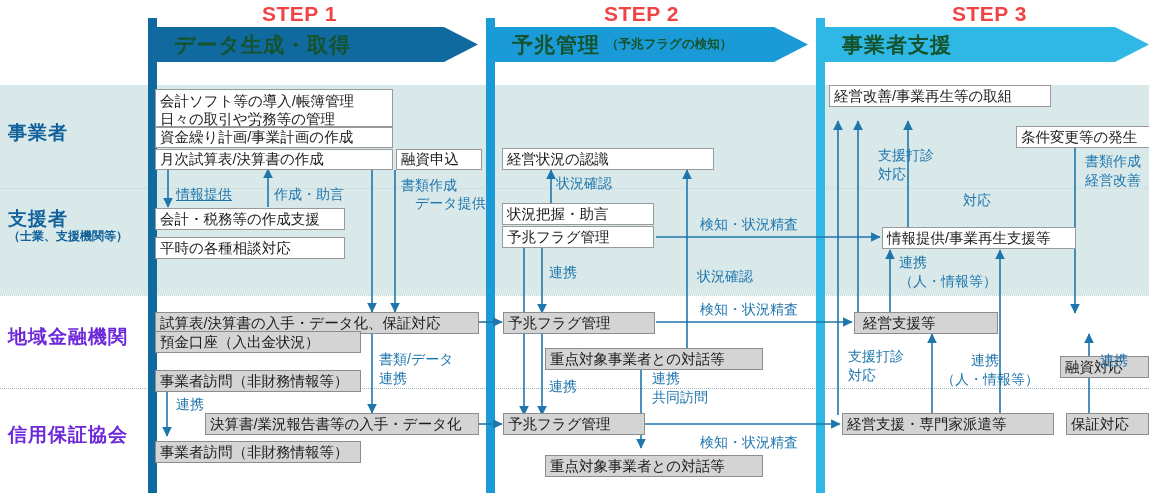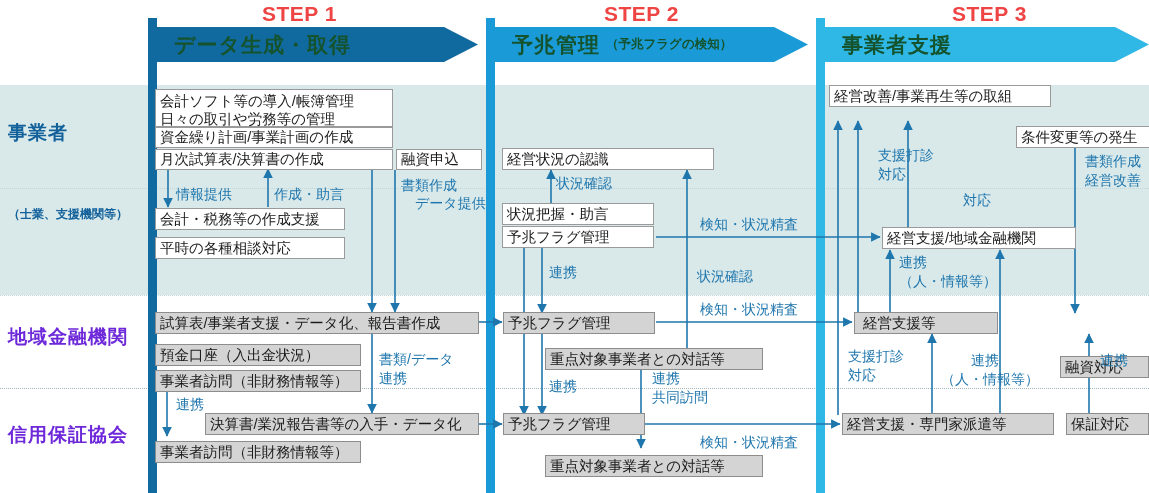--- a/index.html
+++ b/index.html
@@ -89,20 +89,21 @@
 
   <div class="lane-sep lane-sep-light" style="top:188px;"></div>
   <div class="lane-sep lane-sep-light" style="top:295px;"></div>
   <div class="lane-sep" style="top:388px;"></div>
 
   <div class="lane-label blue" style="top:122px;">
     <span class="big">事業者</span>
   </div>
 
   <div class="lane-label blue" style="top:208px;">
+    <span class="big">支援者</span>
     <span class="small">（士業、支援機関等）</span>
   </div>
 
   <div class="lane-label" style="top:326px;">
     <span class="big">地域金融機関</span>
   </div>
 
   <div class="lane-label" style="top:424px;">
     <span class="big">信用保証協会</span>
   </div>
@@ -217,42 +218,42 @@
 
   <div class="box" style="left:829px;top:85px;width:222px;height:22px;">経営改善/事業再生等の取組</div>
   <div class="box" style="left:1016px;top:126px;width:150px;height:22px;">条件変更等の発生</div>
 
   <div class="box" style="left:155px;top:208px;width:190px;height:22px;">会計・税務等の作成支援</div>
   <div class="box" style="left:155px;top:237px;width:190px;height:22px;">平時の各種相談対応</div>
 
   <div class="box" style="left:502px;top:203px;width:152px;height:22px;">状況把握・助言</div>
   <div class="box" style="left:502px;top:226px;width:152px;height:22px;">予兆フラグ管理</div>
 
-  <div class="box" style="left:882px;top:227px;width:194px;height:22px;">経営支援/地域金融機関</div>
-
-  <div class="box gray" style="left:155px;top:312px;width:324px;height:22px;">試算表/事業者支援・データ化、報告書作成</div>
-  <div class="box gray" style="left:155px;top:344px;width:206px;height:22px;">預金口座（入出金状況）</div>
+  <div class="box" style="left:882px;top:227px;width:194px;height:22px;">情報提供/事業再生支援等</div>
+
+  <div class="box gray" style="left:155px;top:312px;width:324px;height:22px;">試算表/決算書の入手・データ化、保証対応</div>
+  <div class="box gray" style="left:155px;top:331px;width:206px;height:22px;">預金口座（入出金状況）</div>
   <div class="box gray" style="left:155px;top:370px;width:206px;height:22px;">事業者訪問（非財務情報等）</div>
 
   <div class="box gray" style="left:503px;top:312px;width:152px;height:22px;">予兆フラグ管理</div>
   <div class="box gray" style="left:545px;top:348px;width:218px;height:22px;">重点対象事業者との対話等</div>
 
   <div class="box gray" style="left:854px;top:312px;width:144px;height:22px;padding-left:8px;">経営支援等</div>
   <div class="box gray" style="left:1060px;top:312px;width:89px;height:22px;margin-top:44px;">融資対応</div>
 
   <div class="box gray" style="left:205px;top:413px;width:274px;height:22px;">決算書/業況報告書等の入手・データ化</div>
   <div class="box gray" style="left:155px;top:441px;width:206px;height:22px;">事業者訪問（非財務情報等）</div>
 
   <div class="box gray" style="left:503px;top:413px;width:142px;height:22px;">予兆フラグ管理</div>
   <div class="box gray" style="left:545px;top:455px;width:218px;height:22px;">重点対象事業者との対話等</div>
 
   <div class="box gray" style="left:842px;top:413px;width:212px;height:22px;">経営支援・専門家派遣等</div>
   <div class="box gray" style="left:1066px;top:413px;width:83px;height:22px;">保証対応</div>
 
-  <div class="note" style="left:176px;top:186px;">情報提供</div>
+  <div class="note" style="left:176px;top:186px;text-decoration:underline;">情報提供</div>
   <div class="note" style="left:274px;top:186px;">作成・助言</div>
 
   <div class="note" style="left:401px;top:177px;">書類作成</div>
   <div class="note" style="left:415px;top:196px;font-family:Liberation Serif, serif;">データ提供</div>
 
   <div class="note" style="left:379px;top:351px;">書類/データ</div>
   <div class="note" style="left:379px;top:370px;">連携</div>
 
   <div class="note" style="left:176px;top:396px;">連携</div>
 

